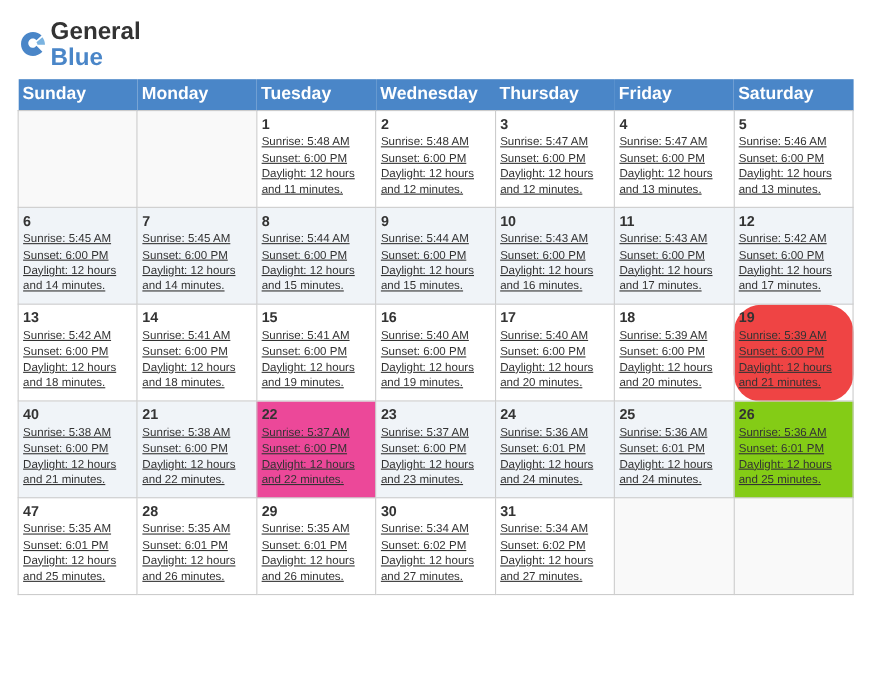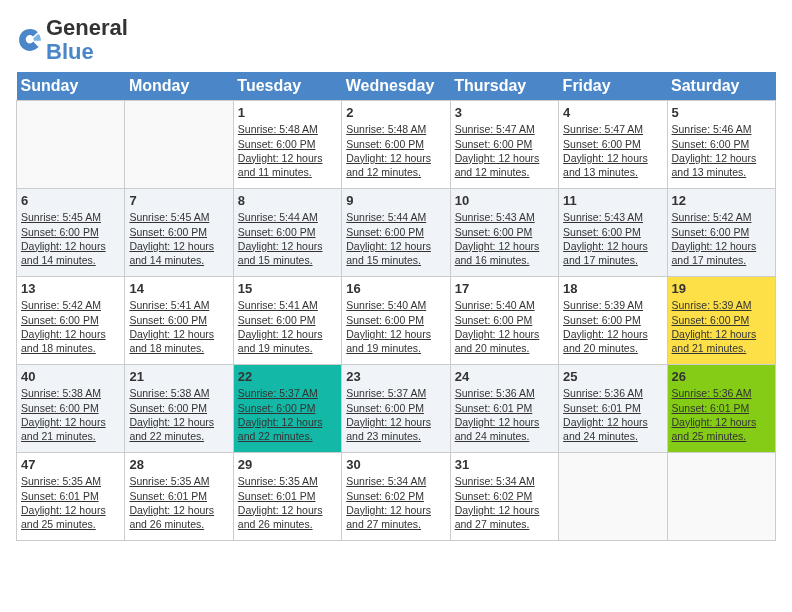--- a/index.html
+++ b/index.html
@@ -196,35 +196,35 @@
           <div class="cell-text">Sunrise: 5:40 AM<br>Sunset: 6:00 PM<br>Daylight: 12 hours and 19 minutes.</div>
         </td>
         <td style="background: rgb(255, 255, 255);">
           <span class="day-num">17</span>
           <div class="cell-text">Sunrise: 5:40 AM<br>Sunset: 6:00 PM<br>Daylight: 12 hours and 20 minutes.</div>
         </td>
         <td style="background: rgb(255, 255, 255);">
           <span class="day-num">18</span>
           <div class="cell-text">Sunrise: 5:39 AM<br>Sunset: 6:00 PM<br>Daylight: 12 hours and 20 minutes.</div>
         </td>
-        <td style="background: #fde047;">
+        <td style="background: #ef4444; border-radius: 25px;">
           <span class="day-num">19</span>
           <div class="cell-text">Sunrise: 5:39 AM<br>Sunset: 6:00 PM<br>Daylight: 12 hours and 21 minutes.</div>
         </td>
       </tr>
       <tr>
         <td style="background: rgb(240, 244, 248);">
           <span class="day-num">40</span>
           <div class="cell-text">Sunrise: 5:38 AM<br>Sunset: 6:00 PM<br>Daylight: 12 hours and 21 minutes.</div>
         </td>
         <td style="background: rgb(240, 244, 248);">
           <span class="day-num">21</span>
           <div class="cell-text">Sunrise: 5:38 AM<br>Sunset: 6:00 PM<br>Daylight: 12 hours and 22 minutes.</div>
         </td>
-        <td style="background: #14b8a6;">
+        <td style="background: #ec4899;">
           <span class="day-num">22</span>
           <div class="cell-text">Sunrise: 5:37 AM<br>Sunset: 6:00 PM<br>Daylight: 12 hours and 22 minutes.</div>
         </td>
         <td style="background: rgb(240, 244, 248);">
           <span class="day-num">23</span>
           <div class="cell-text">Sunrise: 5:37 AM<br>Sunset: 6:00 PM<br>Daylight: 12 hours and 23 minutes.</div>
         </td>
         <td style="background: rgb(240, 244, 248);">
           <span class="day-num">24</span>
           <div class="cell-text">Sunrise: 5:36 AM<br>Sunset: 6:01 PM<br>Daylight: 12 hours and 24 minutes.</div>

